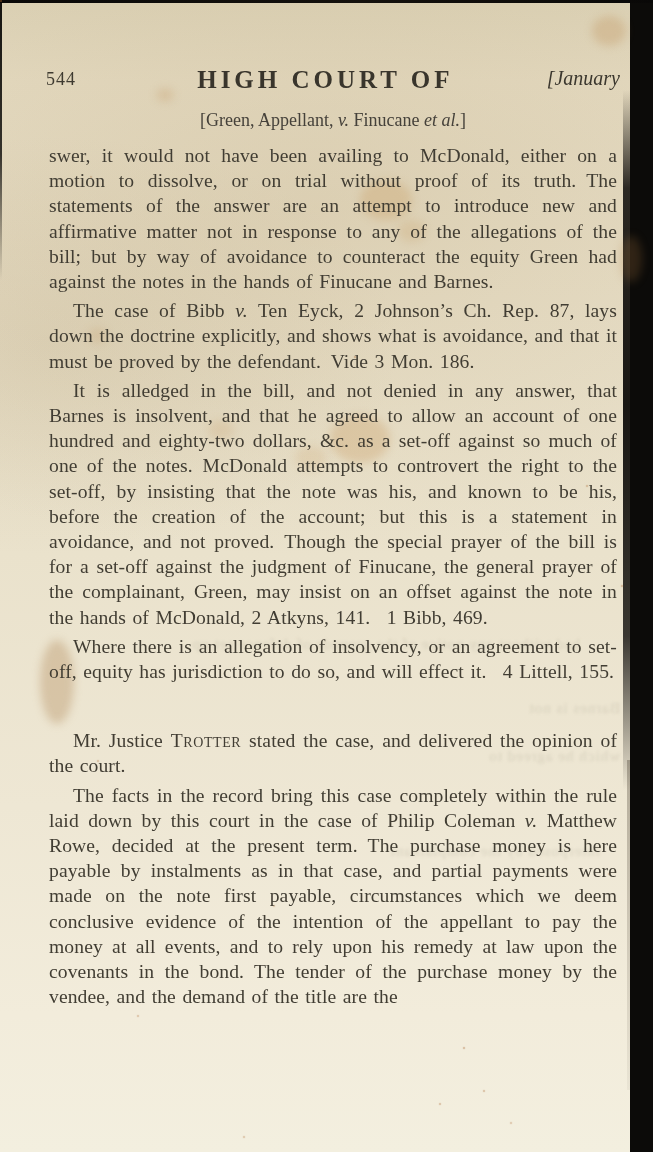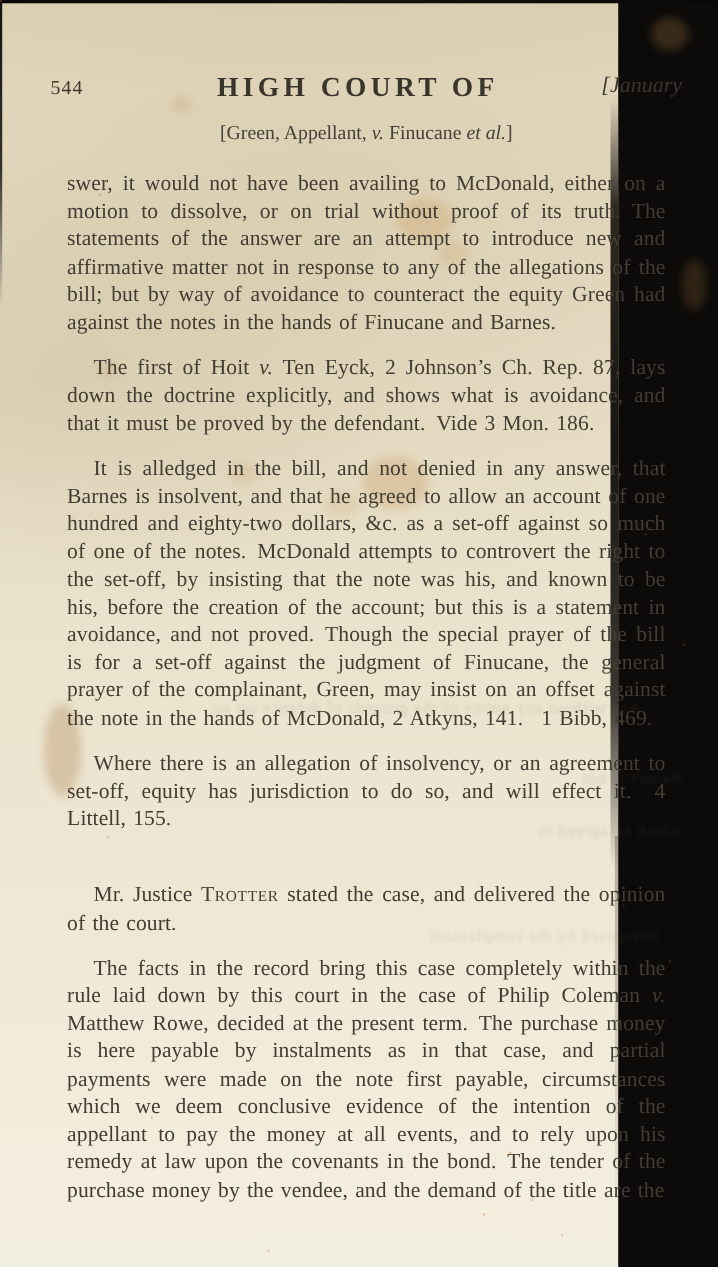--- a/index.html
+++ b/index.html
@@ -4,21 +4,21 @@
 <style>
   html, body { margin: 0; padding: 0; }
   body {
     width: 653px; height: 1152px;
     background: #0c0b09;
     overflow: hidden;
     font-family: "Liberation Serif", "DejaVu Serif", serif;
   }
   .page {
     position: relative;
-    width: 562px; height: 1152px;
+    width: 630px; height: 1152px;
     background:
       radial-gradient(ellipse 900px 500px at 50% 18%, rgba(190,170,130,0.28), rgba(190,170,130,0) 70%),
       radial-gradient(ellipse 500px 300px at 8% 30%, rgba(170,150,110,0.18), rgba(170,150,110,0) 70%),
       linear-gradient(180deg, #dcd2b6 0%, #e5dbc2 7%, #e8dfc8 26%, #eae2cc 48%, #eee7d4 70%, #f2ecdb 88%, #f3efdf 100%);
     color: #3e3a30;
   }
   
   .edge-top { position: absolute; top: 0; left: 0; width: 653px; height: 3px;
     background: linear-gradient(90deg, #090807 0%, #14110d 55%, #090807 100%); }
   .edge-left { position: absolute; top: 0; left: 0; width: 2px; height: 280px;
@@ -67,21 +67,21 @@
 
   
   .caption { position: absolute; top: 110px; left: 46px; width: 574px;
     text-align: center; font-size: 18px; color: #45413a; }
   .caption .it { font-style: italic; }
 
   
   .body { position: absolute; top: 139px; left: 45px; width: 576px;
     font-size: 19.6px; line-height: 25.2px; text-align: justify;
     color: #413d33; letter-spacing: 0.1px; word-spacing: 1.5px; }
-  .body p { margin: 16px; text-indent: 24px; }
+  .body p { margin: 4px; text-indent: 24px; }
   .body p.no-indent { text-indent: 0; }
   .gap-sm { margin-top: 30px !important; }
   .gap-md { margin-top: 44px !important; }
   .it { font-style: italic; }
   .sc { font-variant: small-caps; letter-spacing: 0.6px; }
 </style>
 </head>
 <body>
 
 <div class="page">
@@ -114,21 +114,21 @@
     <span class="term-date">[January</span>
   </header>
 
   <div class="caption">
     <span>[Green, Appellant, </span><span class="it">v.</span><span> Finucane </span><span class="it">et al.</span><span>]</span>
   </div>
 
   <main class="body">
     <p class="no-indent">swer, it would not have been availing to McDonald, either on a motion to dissolve, or on trial without proof of its truth. The statements of the answer are an attempt to introduce new and affirmative matter not in response to any of the allegations of the bill; but by way of avoidance to counteract the equity Green had against the notes in the hands of Finucane and Barnes.</p>
 
-    <p><span>The first of Hoit </span><span class="it">v.</span><span> Ten Eyck, 2 Johnson’s Ch. Rep. 87, lays down the doctrine explicitly, and shows what is avoidance, and that it must be proved by the defendant. Vide 3 Mon. 186.</span></p>
+    <p><span>The case of Bibb </span><span class="it">v.</span><span> Ten Eyck, 2 Johnson’s Ch. Rep. 87, lays down the doctrine explicitly, and shows what is avoidance, and that it must be proved by the defendant. Vide 3 Mon. 186.</span></p>
 
     <p>It is alledged in the bill, and not denied in any answer, that Barnes is insolvent, and that he agreed to allow an account of one hundred and eighty-two dollars, &amp;c. as a set-off against so much of one of the notes. McDonald attempts to controvert the right to the set-off, by insisting that the note was his, and known to be his, before the creation of the account; but this is a statement in avoidance, and not proved. Though the special prayer of the bill is for a set-off against the judgment of Finucane, the general prayer of the complainant, Green, may insist on an offset against the note in the hands of McDonald, 2 Atkyns, 141.  1 Bibb, 469.</p>
 
     <p>Where there is an allegation of insolvency, or an agreement to set-off, equity has jurisdiction to do so, and will effect it.  4 Littell, 155.</p>
 
 
     <p class="gap-md"><span>Mr. Justice </span><span class="sc">Trotter</span><span> stated the case, and delivered the opinion of the court.</span></p>
 
     <p><span>The facts in the record bring this case completely within the rule laid down by this court in the case of Philip Coleman </span><span class="it">v.</span><span> Matthew Rowe, decided at the present term. The purchase money is here payable by instalments as in that case, and partial payments were made on the note first payable, circumstances which we deem conclusive evidence of the intention of the appellant to pay the money at all events, and to rely upon his remedy at law upon the covenants in the bond. The tender of the purchase money by the vendee, and the demand of the title are the</span></p>
   </main>

